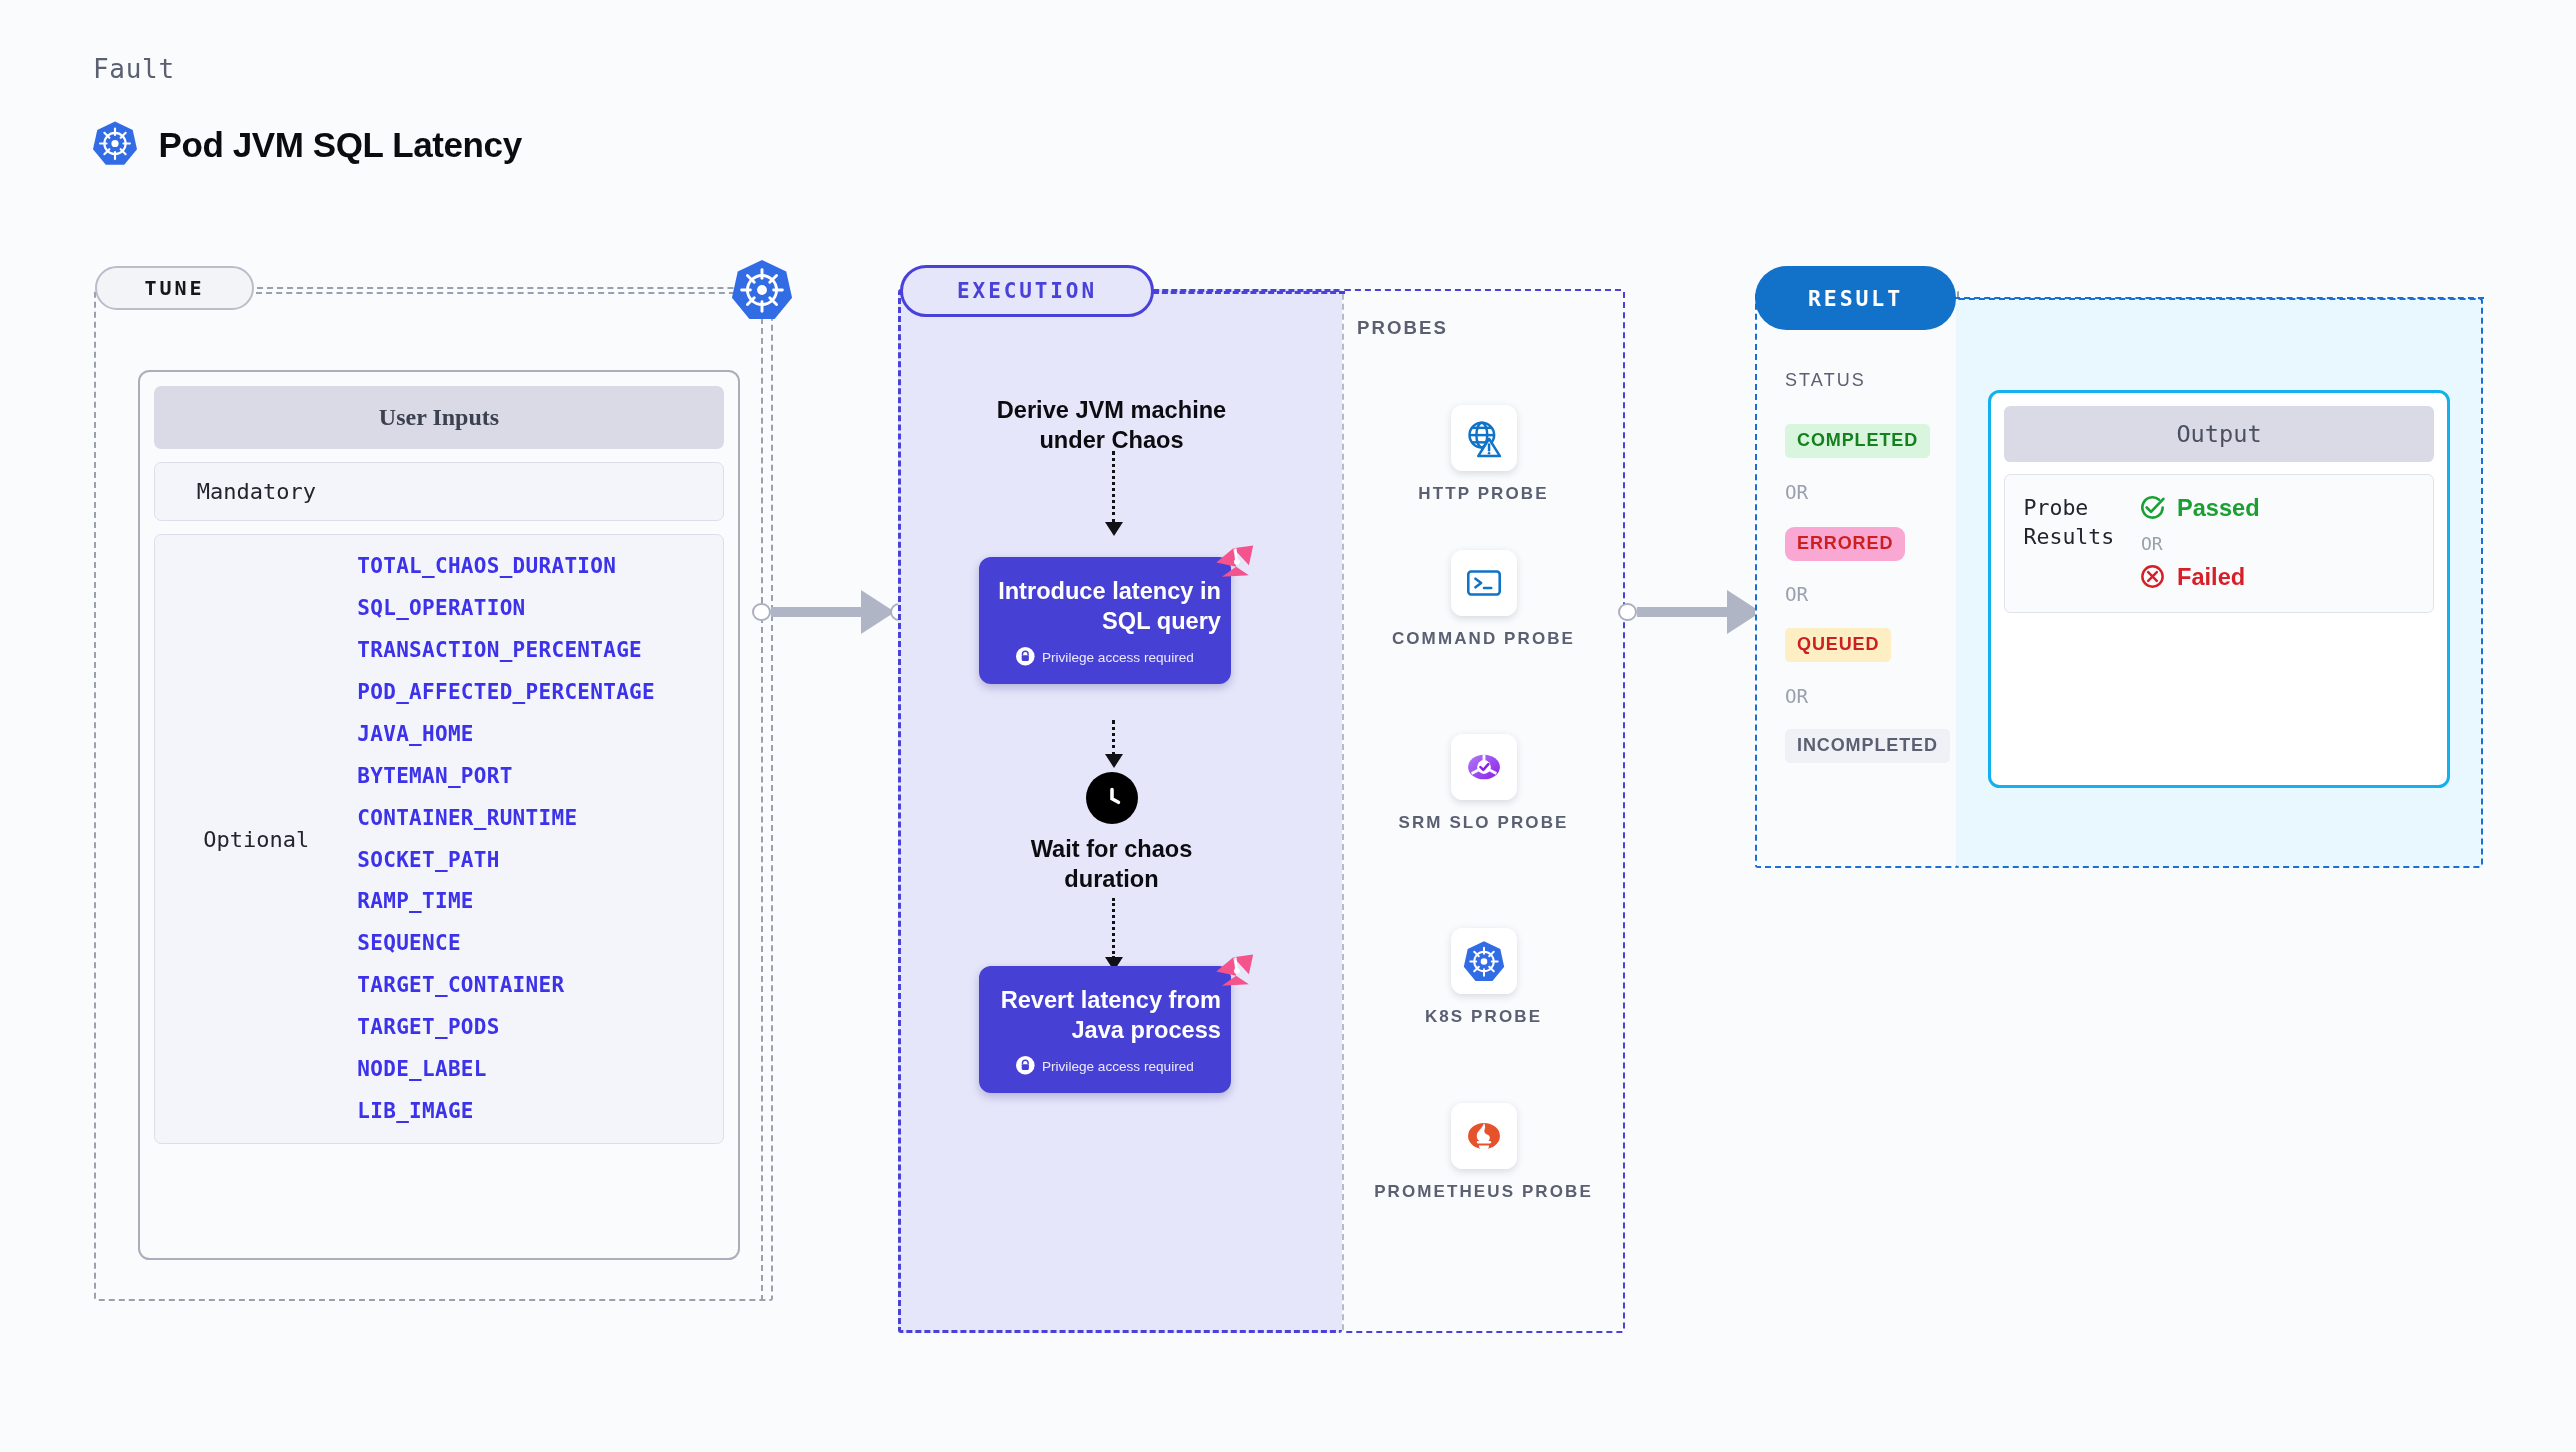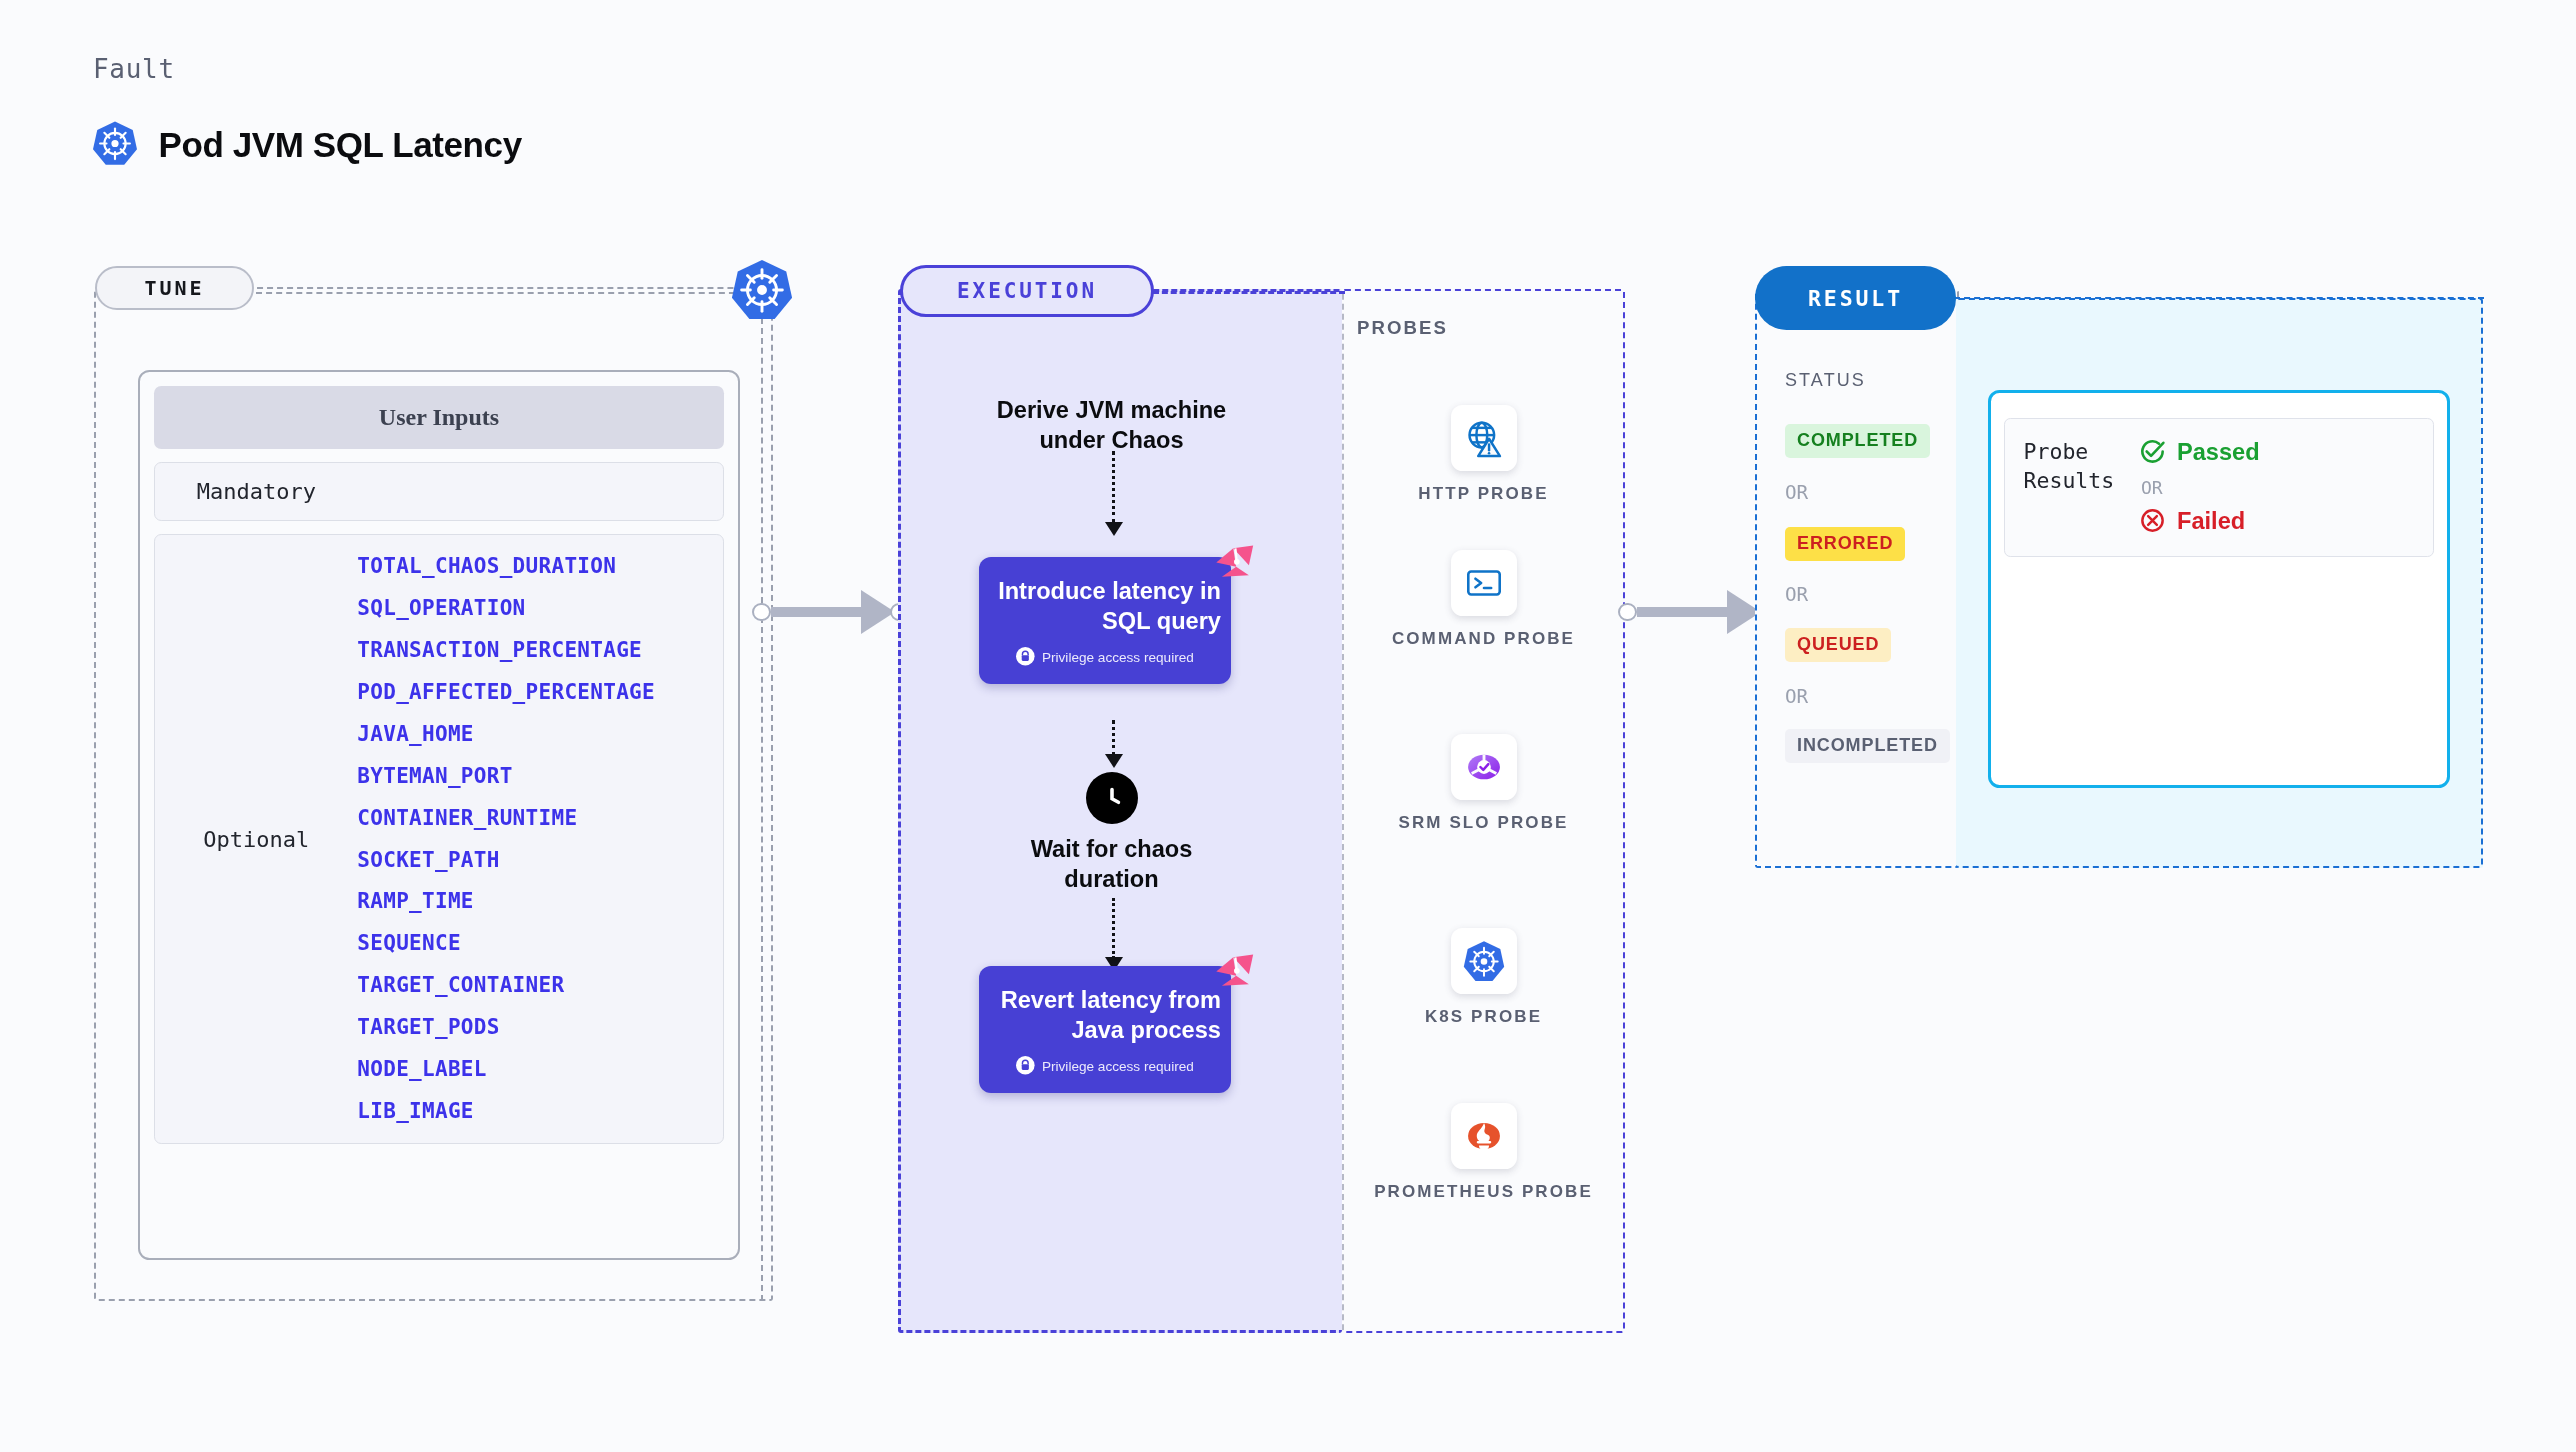--- a/index.html
+++ b/index.html
@@ -498,27 +498,28 @@
 
 <div id="result-status-region"></div>
 <div id="result-output-region"></div>
 <div id="result-dash-line"></div>
 <div class="panel-badge" id="result-badge">RESULT</div>
 
 <div id="status-label">STATUS</div>
 
 <div class="status-chip" style="top:424px; background:#d9f5dd; color:#15801f;">COMPLETED</div>
 <div class="or-text" style="top:481px;">OR</div>
-<div class="status-chip" style="top:527px; background:#fde047; color:#cc2020;">ERRORED</div>
+<div class="status-chip" style="top:527px; background:#f9a8d4; color:#cc2020;border-radius:9px;">ERRORED</div>
 <div class="or-text" style="top:583px;">OR</div>
 <div class="status-chip" style="top:628px; background:#fdeec3; color:#cc2020;">QUEUED</div>
 <div class="or-text" style="top:685px;">OR</div>
 <div class="status-chip" style="top:729px; background:#f0f1f6; color:#5a6072;">INCOMPLETED</div>
 
 <div id="output-card">
+  <div id="output-header">Output</div>
 
 
   <div class="out-group" style="align-items:flex-start; padding:18.6px 0;">
     <div class="out-label" style="white-space:pre-line;">Probe
 Results</div>
     <div>
       <div class="res-row">
         <span>
           <svg width="29" height="29" viewBox="0 0 40 40">
             <path d="M34 20 a14 14 0 1 1 -5 -10.8" fill="none" stroke="#1aa032" stroke-width="3.6" stroke-linecap="round"></path>

